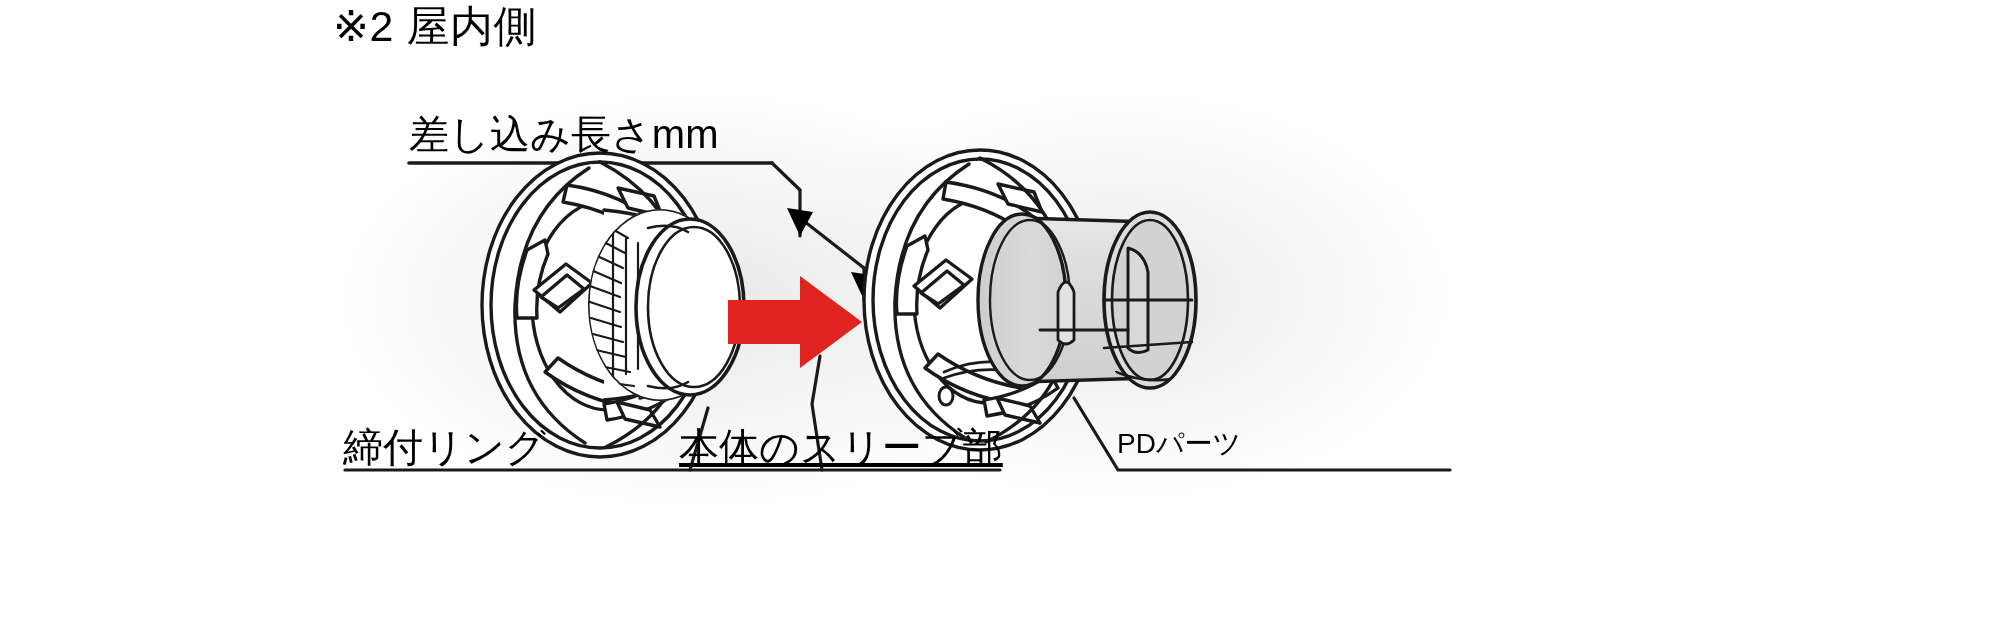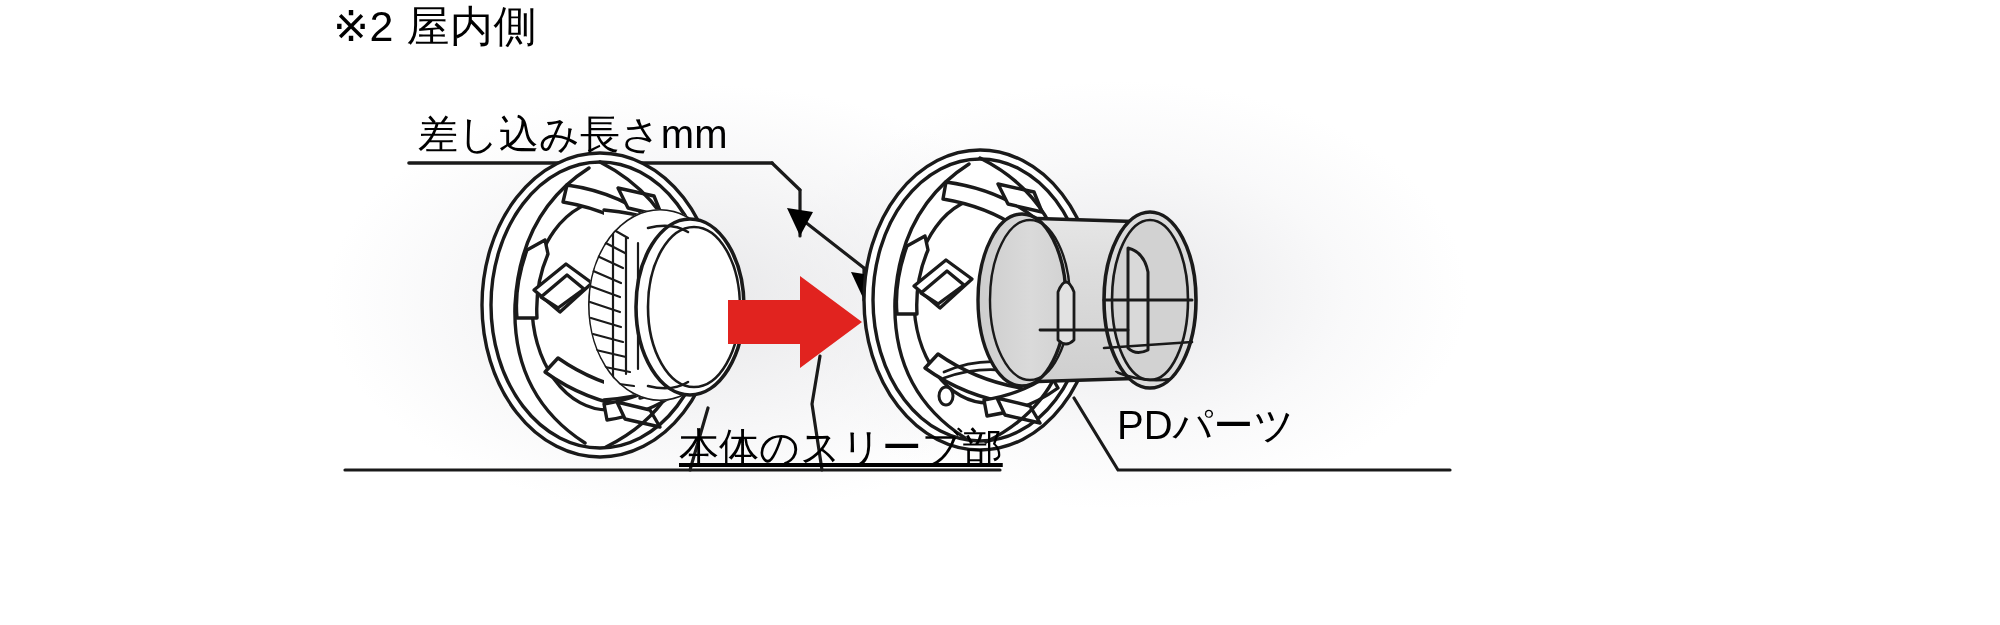--- a/index.html
+++ b/index.html
@@ -38,37 +38,36 @@
     left: 333px;
     top: 5px;
     font-size: 43px;
     letter-spacing: 0.5px;
   }
   #dim-label-text {
     left: 409px;
     top: 114px;
     font-size: 40px;
     letter-spacing: 0px;
-    margin-left: 9px;
   }
   #label-ring-text {
     left: 343px;
     top: 427px;
     font-size: 40px;
   }
   #label-sleeve-text {
     left: 679px;
     top: 427px;
     font-size: 40px;
     text-decoration: underline;
   }
   #label-pd-text {
     left: 1117px;
-    top: 405px;
-    font-size: 40px;
+    top: 430px;
+    font-size: 28px;
   }
   svg.art {
     position: absolute;
     left: 0;
     top: 0;
     width: 2000px;
     height: 625px;
     overflow: visible;
   }
 </style>
@@ -227,18 +226,19 @@
       <path d="M822 470 L812 404 L820 356"></path>
 
       <path d="M1450 470 L1118 470 L1074 398"></path>
     </g>
   </svg>
 
   <div class="txt" id="title-text">※2 屋内側</div>
 
   <div class="txt" id="dim-label-text">差し込み長さmm</div>
 
+  <div class="txt" id="label-ring-text">締付リング</div>
 
   <div class="txt" id="label-sleeve-text">本体のスリーブ部</div>
 
   <div class="txt" id="label-pd-text">PDパーツ</div>
 
 </div>
 
 </body></html>

